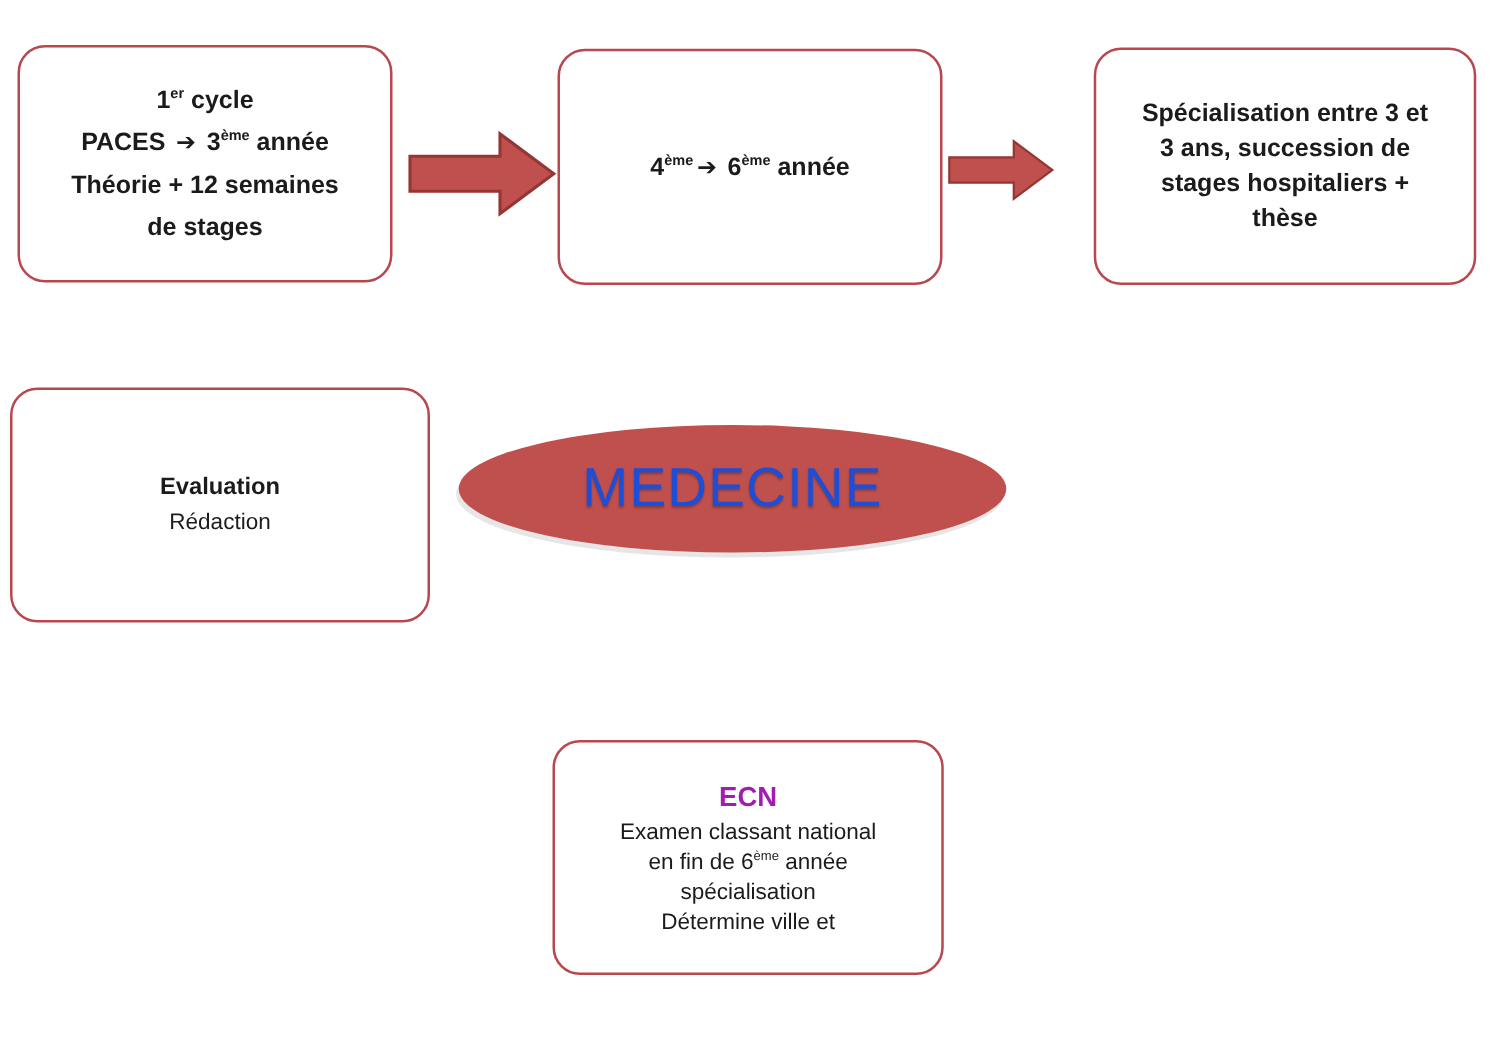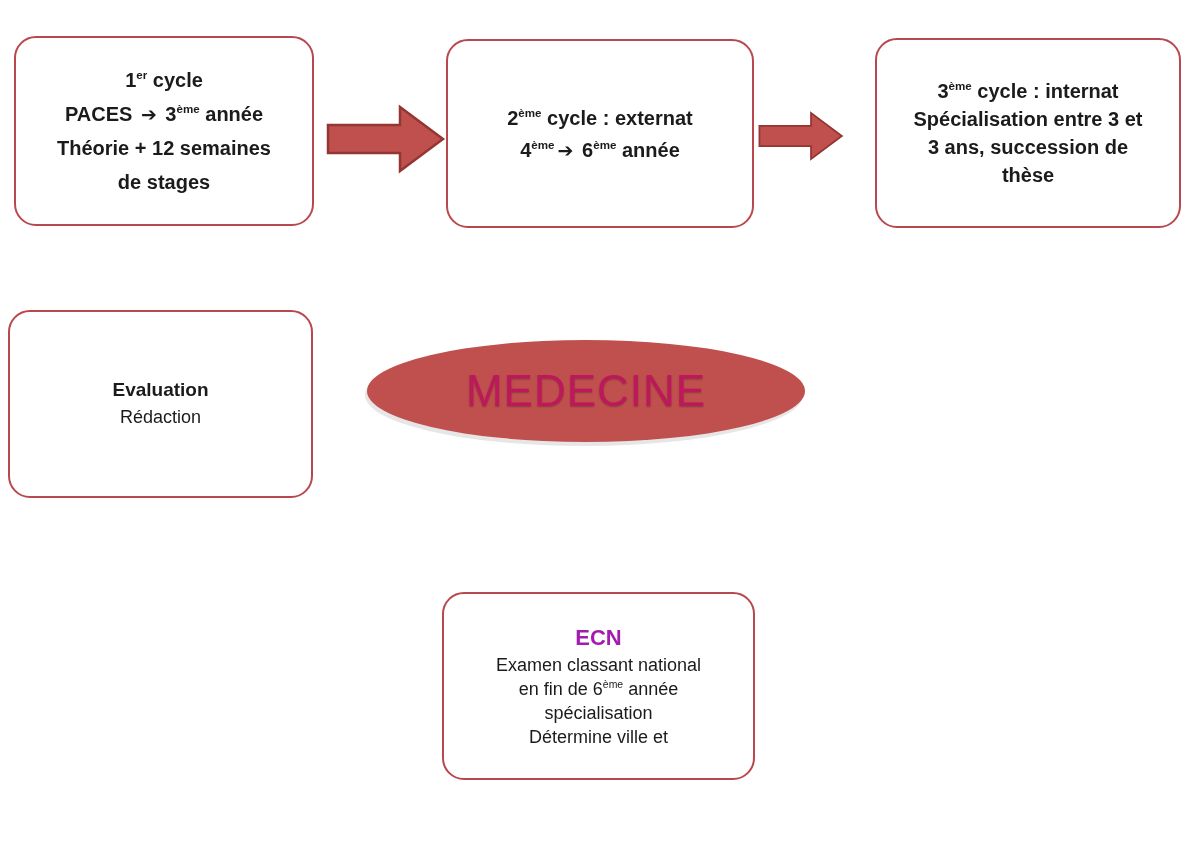--- a/index.html
+++ b/index.html
@@ -47,21 +47,21 @@
   #box-cycle3 { left: 875px; top: 38px;  width: 306px; height: 190px; }
 
   #box-cycle1 .line { margin: 4px 0; }
   #box-cycle2 .line { margin: 3px 0; }
   #box-cycle3 .line { margin: 1px 0; }
 
   #box-cycle2 .gap   { margin-top: 14px; }
 
   
   #box-evaluation {
-    left: 8px; top: 310px; width: 305px; height: 188px;
+    left: 8px; top: 310px; width: 336px; height: 188px;
     font-size: 18px;
   }
   #box-evaluation .title { font-weight: bold; font-size: 19px; margin-bottom: 3px; }
 
   
   #box-etudes {
     left: 875px; top: 302px; width: 306px; height: 181px;
     font-size: 19px; font-weight: bold;
   }
   #box-etudes .line { margin: 12px 0; }
@@ -109,21 +109,21 @@
     top: 339px;
     width: 444px;
     height: 108px;
   }
   #ellipse-medecine .ell-label {
     position: absolute;
     left: 0; top: 0; right: 0; bottom: 0;
     display: flex;
     align-items: center;
     justify-content: center;
-    color: #be185d;
+    color: #1d4ed8;
     font-size: 44px;
     letter-spacing: 1px;
     font-family: "Liberation Sans", sans-serif;
     font-weight: normal;
     text-shadow: 0 1px 2px rgba(0,0,0,0.28);
     padding-bottom: 4px;
     pointer-events: none;
   }
 </style>
 </head>
@@ -141,37 +141,32 @@
     <span class="line">Théorie + 12 semaines</span>
     <span class="line">de stages</span>
   </div>
 
   <svg class="block-arrow" id="arrow-1" style="left:326px; top:104px;" width="120" height="70" viewBox="0 0 120 70">
     <polygon points="2,21 74,21 74,3 117,35 74,67 74,49 2,49" fill="#C0504D" stroke="#943634" stroke-width="2.5" stroke-linejoin="miter"></polygon>
   </svg>
 
   <div class="node cycle-box" id="box-cycle2">
     <span class="line">
-      <span>2</span><sup>ème</sup><span> cycle : externat</span>
-    </span>
-    <span class="line">
       <span>4</span><sup>ème</sup><span class="inline-arrow">➔</span><span> 6</span><sup>ème</sup><span> année</span>
     </span>
   </div>
 
   <svg class="block-arrow" id="arrow-2" style="left:758px; top:101px;" width="86" height="70" viewBox="0 0 120 70">
     <polygon points="2,21 74,21 74,3 117,35 74,67 74,49 2,49" fill="#C0504D" stroke="#943634" stroke-width="2.5" stroke-linejoin="miter"></polygon>
   </svg>
 
   <div class="node cycle-box" id="box-cycle3">
-    <span class="line">
-      <span>3</span><sup>ème</sup><span> cycle : internat</span>
-    </span>
     <span class="line">Spécialisation entre 3 et</span>
     <span class="line">3 ans, succession de</span>
+    <span class="line">stages hospitaliers +</span>
     <span class="line">thèse</span>
   </div>
 
   <div class="node" id="box-evaluation">
     <span class="line title">Evaluation</span>
     <span class="line">Rédaction</span>
   </div>
 
   <div id="ellipse-medecine">
     <svg width="444" height="108" viewBox="0 0 444 108" style="position:absolute;left:0;top:0;">

